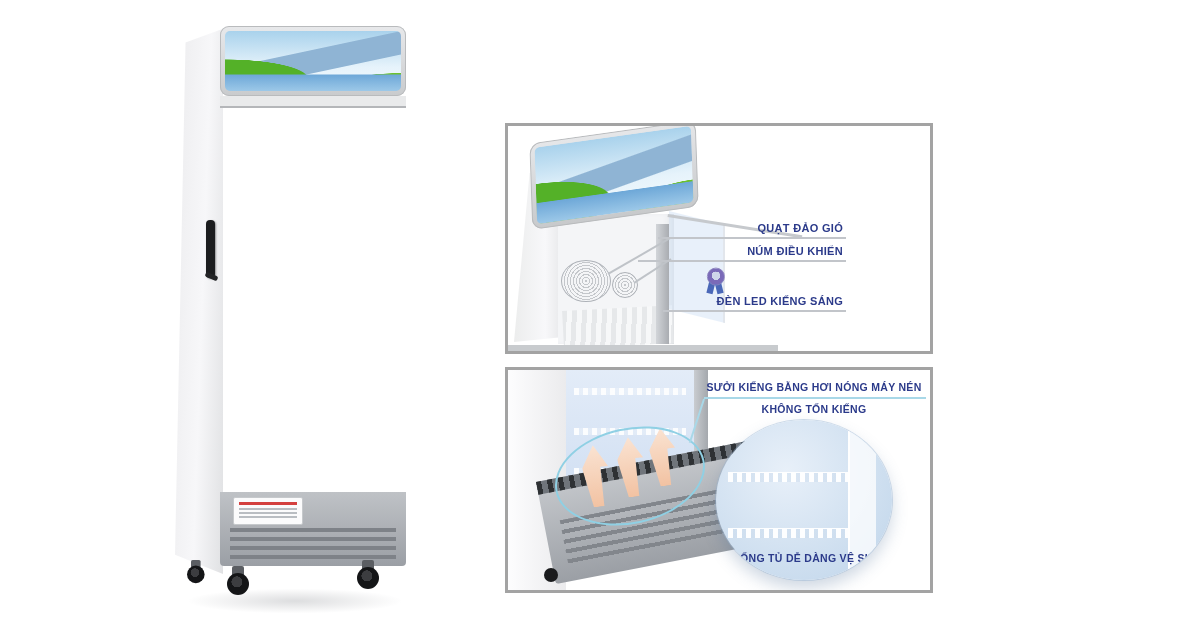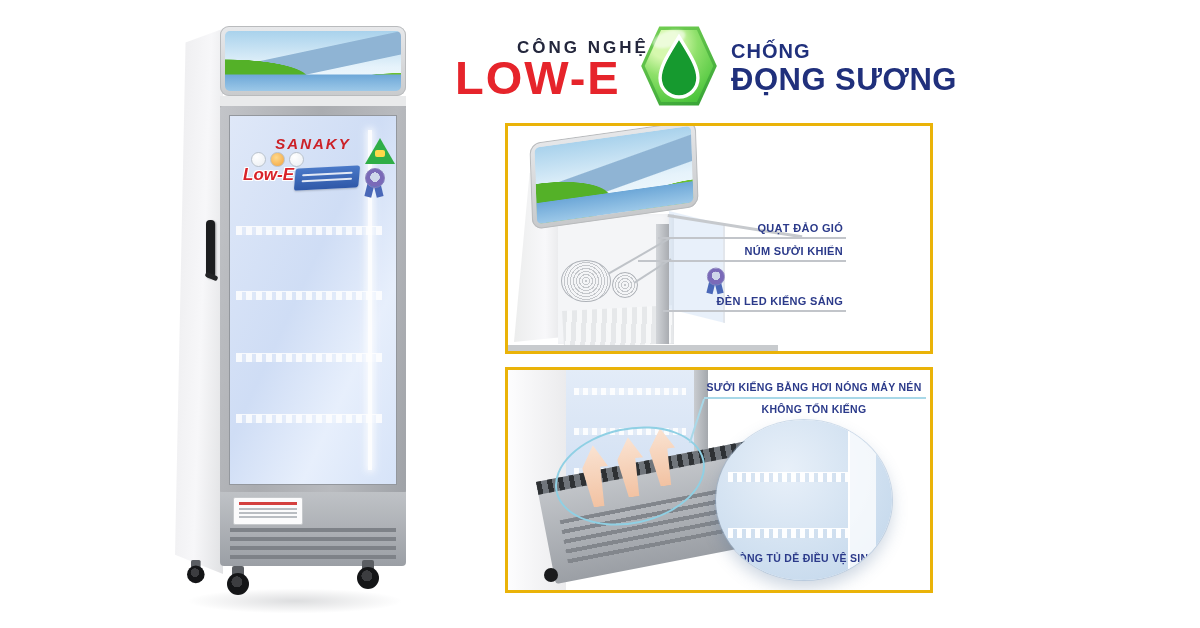--- a/index.html
+++ b/index.html
@@ -82,21 +82,21 @@
   .hex-outer{left:181px;top:4px;width:86px;height:88px;
     clip-path:polygon(6% 50%,27% 5%,73% 5%,94% 50%,73% 95%,27% 95%);
     background:linear-gradient(155deg,#79d455,#2f9e33);}
   .hex-inner{position:absolute;inset:4px;
     clip-path:polygon(6% 50%,27% 5%,73% 5%,94% 50%,73% 95%,27% 95%);
     background:radial-gradient(circle at 32% 22%,#d6f8ae 0 18%,#8ee06a 40%,#4fc63e 75%,#3bb437);}
   .hex-gloss{position:absolute;left:16px;top:9px;width:34px;height:16px;border-radius:50%;
     background:rgba(255,255,255,.55);filter:blur(1px);transform:rotate(-18deg);}
 
   
-  .panel{border:3px solid #eab308;background:#ffffff;box-sizing:border-box;overflow:hidden;}
+  .panel{border:3px solid #a3a3a3;background:#ffffff;box-sizing:border-box;overflow:hidden;}
   #panel-top{left:505px;top:123px;width:428px;height:231px;}
   #panel-bottom{left:505px;top:367px;width:428px;height:226px;}
   .callout{position:absolute;color:#2b3a8a;font-weight:bold;font-size:11px;letter-spacing:.3px;white-space:nowrap;}
   .uline{position:absolute;height:1.5px;background:#c2c5ca;}
 
   
   .pt-side{left:6px;top:38px;width:52px;height:178px;
     clip-path:polygon(100% 0,30% 5%,0 100%,100% 97%);
     background:linear-gradient(90deg,#eceded,#f8f8fa 60%,#e3e4e6);}
   .pt-back{left:50px;top:88px;width:116px;height:130px;background:#f4f5f7;
@@ -157,48 +157,20 @@
 <div id="canvas">
 
   <div id="fridge" class="abs">
     <div class="abs side-panel"></div>
 
     <div class="abs lightbox">
       <div class="landscape"></div>
     </div>
     <div class="abs hinge-strip"></div>
 
-    <div class="abs door">
-      <div class="glass">
-        <div class="led-strip"></div>
-        <div class="shelf" style="top:110px;"></div>
-        <div class="shelf" style="top:175px;"></div>
-        <div class="shelf" style="top:237px;"></div>
-        <div class="shelf" style="top:298px;"></div>
-        <div class="brand">SANAKY</div>
-
-        <div class="sticker">
-          <div class="dot" style="left:8px;"></div>
-          <div class="dot" style="left:27px;background:radial-gradient(circle at 40% 35%,#ffd98c,#f2a23c);"></div>
-          <div class="dot" style="left:46px;"></div>
-          <div class="lowe">Low-E</div>
-          <div class="banner">
-            <i style="top:6px;"></i>
-              <i style="top:12px;"></i>
-          </div>
-        </div>
-
-        <div class="eco-tri" style="left:135px;top:22px;"></div>
-        <div class="ribbon" style="left:133px;top:52px;">
-          <div class="t1"></div>
-            <div class="t2"></div>
-            <div class="medal"></div>
-        </div>
-      </div>
-    </div>
 
     <div class="abs handle"></div>
     <div class="abs handle-hook"></div>
 
     <div class="abs base">
       <div class="label">
         <i class="red" style="top:4px;"></i>
           <i style="top:10px;"></i>
           <i style="top:14px;"></i>
           <i style="top:18px;"></i>
@@ -214,33 +186,20 @@
       <div class="fork"></div>
         <div class="tyre"></div>
     </div>
     <div class="abs wheel" style="left:182px;top:538px;">
       <div class="fork"></div>
         <div class="tyre"></div>
     </div>
     <div class="abs floor-shadow"></div>
   </div>
 
-  <div id="header" class="abs">
-    <div class="abs kicker">CÔNG NGHỆ</div>
-    <div class="abs tech">LOW-E</div>
-    <div class="abs hex-outer">
-      <div class="hex-inner"></div>
-      <div class="hex-gloss"></div>
-      <svg width="86" height="88" viewBox="0 0 100 100" style="position:absolute;left:0;top:0;">
-        <path d="M50 16 C38 36 28 50 28 64 a22 22 0 0 0 44 0 C72 50 62 36 50 16 Z" fill="#169a2f" stroke="#ffffff" stroke-width="4"></path>
-      </svg>
-    </div>
-    <div class="abs benefit1">CHỐNG</div>
-    <div class="abs benefit2">ĐỌNG SƯƠNG</div>
-  </div>
 
   <div id="panel-top" class="abs panel">
     <div class="abs pt-side"></div>
     <div class="abs pt-back"></div>
     <div class="abs pt-fins"></div>
     <div class="abs pt-lightbox">
       <div class="landscape"></div>
     </div>
     <div class="abs pt-bar"></div>
     <div class="abs pt-doorpane"></div>
@@ -255,21 +214,21 @@
     <div class="ribbon abs" style="left:196px;top:140px;transform:scale(.9);">
       <div class="t1"></div>
         <div class="t2"></div>
         <div class="medal"></div>
     </div>
     <div class="abs pt-bottombar"></div>
 
     <div class="callout" style="right:87px;top:96px;">QUẠT ĐẢO GIÓ</div>
     <div class="uline" style="left:150px;right:84px;top:111px;"></div>
 
-    <div class="callout" style="right:87px;top:119px;">NÚM SƯỞI KHIỂN</div>
+    <div class="callout" style="right:87px;top:119px;">NÚM ĐIỀU KHIỂN</div>
     <div class="uline" style="left:130px;right:84px;top:134px;"></div>
 
     <div class="callout" style="right:87px;top:169px;">ĐÈN LED KIẾNG SÁNG</div>
     <div class="uline" style="left:155px;right:84px;top:184px;"></div>
   </div>
 
   <div id="panel-bottom" class="abs panel">
     <div class="abs pb-side"></div>
     <div class="abs pb-glass">
       <div class="pb-shelf" style="top:18px;"></div>
@@ -291,17 +250,17 @@
     <div class="abs pb-lead"></div>
 
     <div class="callout pb-call1">SƯỞI KIẾNG BẰNG HƠI NÓNG MÁY NÉN</div>
     <div class="abs pb-uline"></div>
     <div class="callout pb-call2">KHÔNG TỐN KIẾNG</div>
 
     <div class="abs magnifier">
       <div class="mg-band"></div>
       <div class="mg-shelf" style="top:52px;"></div>
       <div class="mg-shelf" style="top:108px;"></div>
-      <div class="callout mg-label">LÒNG TỦ DỄ ĐIỀU VỆ SINH</div>
+      <div class="callout mg-label">CHỐNG TỦ DỄ DÀNG VỆ SINH</div>
     </div>
   </div>
 
 </div>
 
 </body></html>

